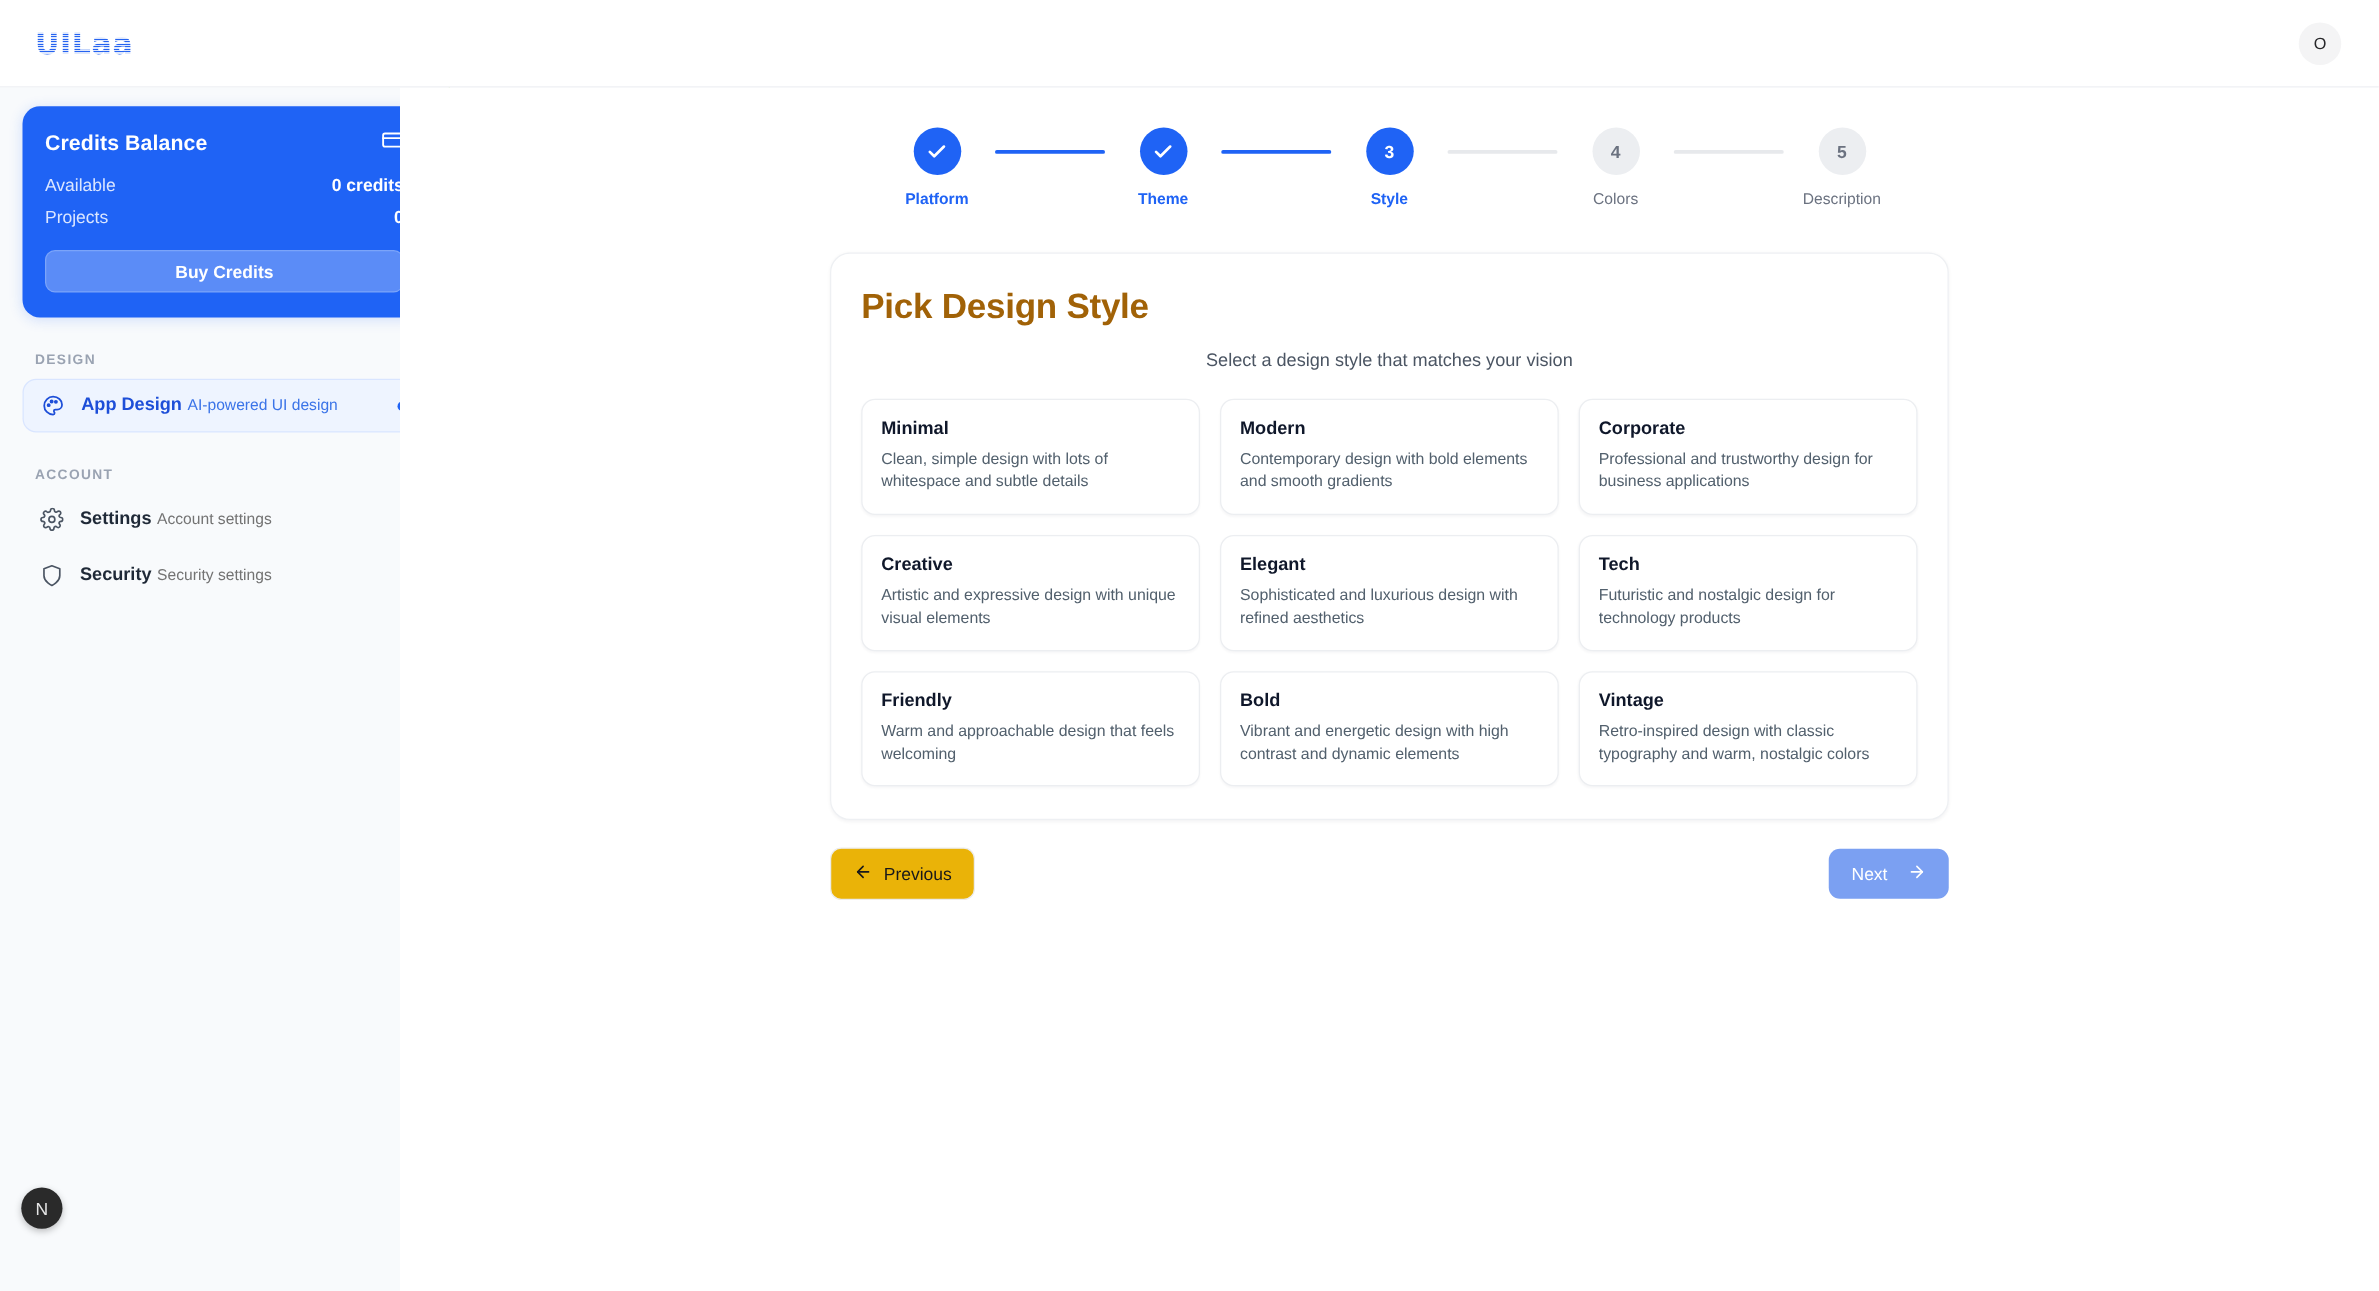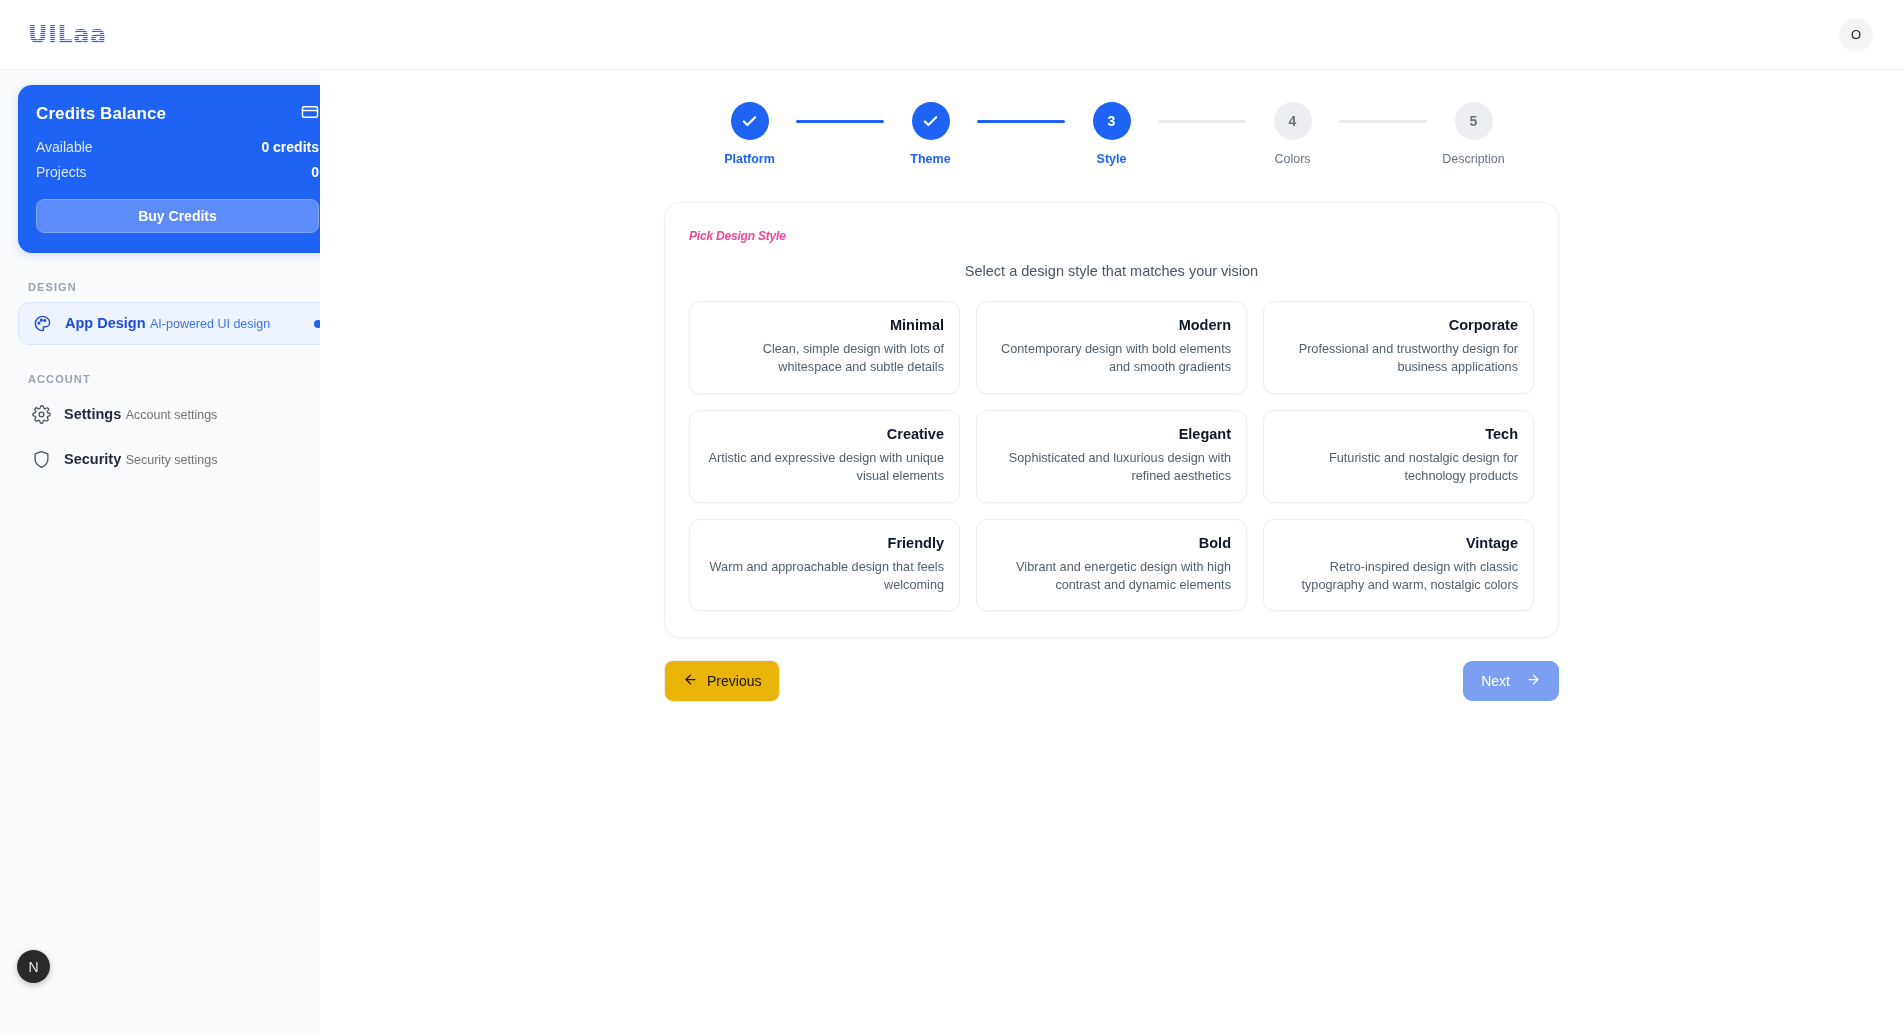--- a/index.html
+++ b/index.html
@@ -41,21 +41,21 @@
     display: flex; align-items: center; justify-content: center;
     font-size: 13px; color: #27272a; font-weight: 400;
     cursor: pointer; border: none;
   }
 
   
   .sidebar {
     position: absolute; top: 70px; left: 0;
     width: 360px; height: 963px;
     background: #f8fafc;
-    border-right: 5px solid #84cc16;
+    border-right: 1px solid #84cc16;
     padding: 15px 18px 0 18px;
   }
   .credits-card {
     background: #1f63f5;
     border-radius: 14px;
     padding: 18px 18px 20px 18px;
     color: #ffffff;
     box-shadow: 0 2px 10px rgba(31,99,245,0.18);
   }
   .credits-head {
@@ -130,37 +130,36 @@
   .step-line.off { background: #e7e9ec; }
 
   .panel {
     width: 895px; margin: 36px auto 0 auto;
     background: #ffffff;
     border: 1px solid #eef0f3;
     border-radius: 16px;
     box-shadow: 0 1px 3px rgba(16,24,40,0.05);
     padding: 26px 24px 26px 24px;
   }
-  .panel-title { font-size: 12px; font-weight: 700; color: #ec4899; letter-spacing: -0.2px; font-style: italic; }
+  .panel-title { font-size: 28px; font-weight: 700; color: #a16207; letter-spacing: -0.2px; }
   .panel-sub { text-align: center; font-size: 14.5px; color: #4b5563; margin: 20px 0 22px 0; }
 
   .style-grid {
     display: grid;
     grid-template-columns: repeat(3, 1fr);
     gap: 16px;
   }
   .style-card {
     border: 1px solid #eceef1;
     border-radius: 11px;
     background: #ffffff;
     box-shadow: 0 1px 2px rgba(16,24,40,0.04);
     padding: 15px 15px 16px 15px;
     cursor: pointer;
     min-height: 82px;
-    text-align: right;
   }
   .style-card .name { font-size: 14.5px; font-weight: 700; color: #0f172a; }
   .style-card .desc { font-size: 12.7px; color: #52606d; line-height: 1.45; margin-top: 7px; }
 
   .nav-buttons {
     width: 895px; margin: 22px auto 0 auto;
     display: flex; align-items: center; justify-content: space-between;
   }
   .btn-prev {
     display: flex; align-items: center; gap: 9px;

